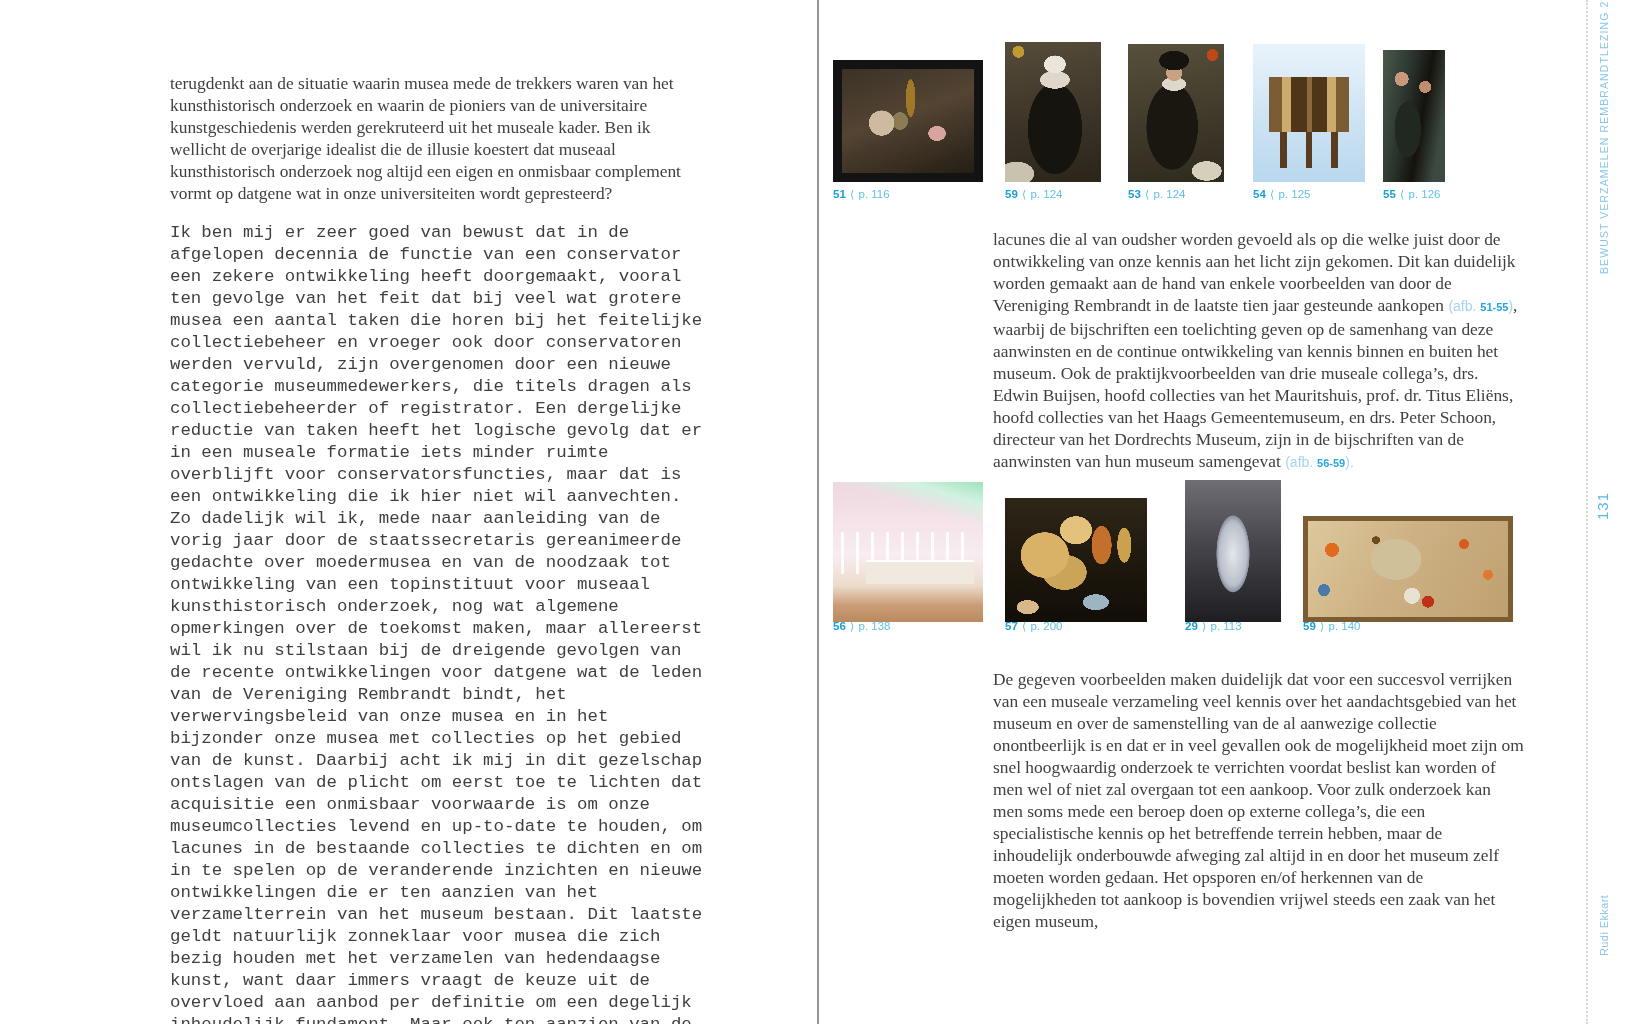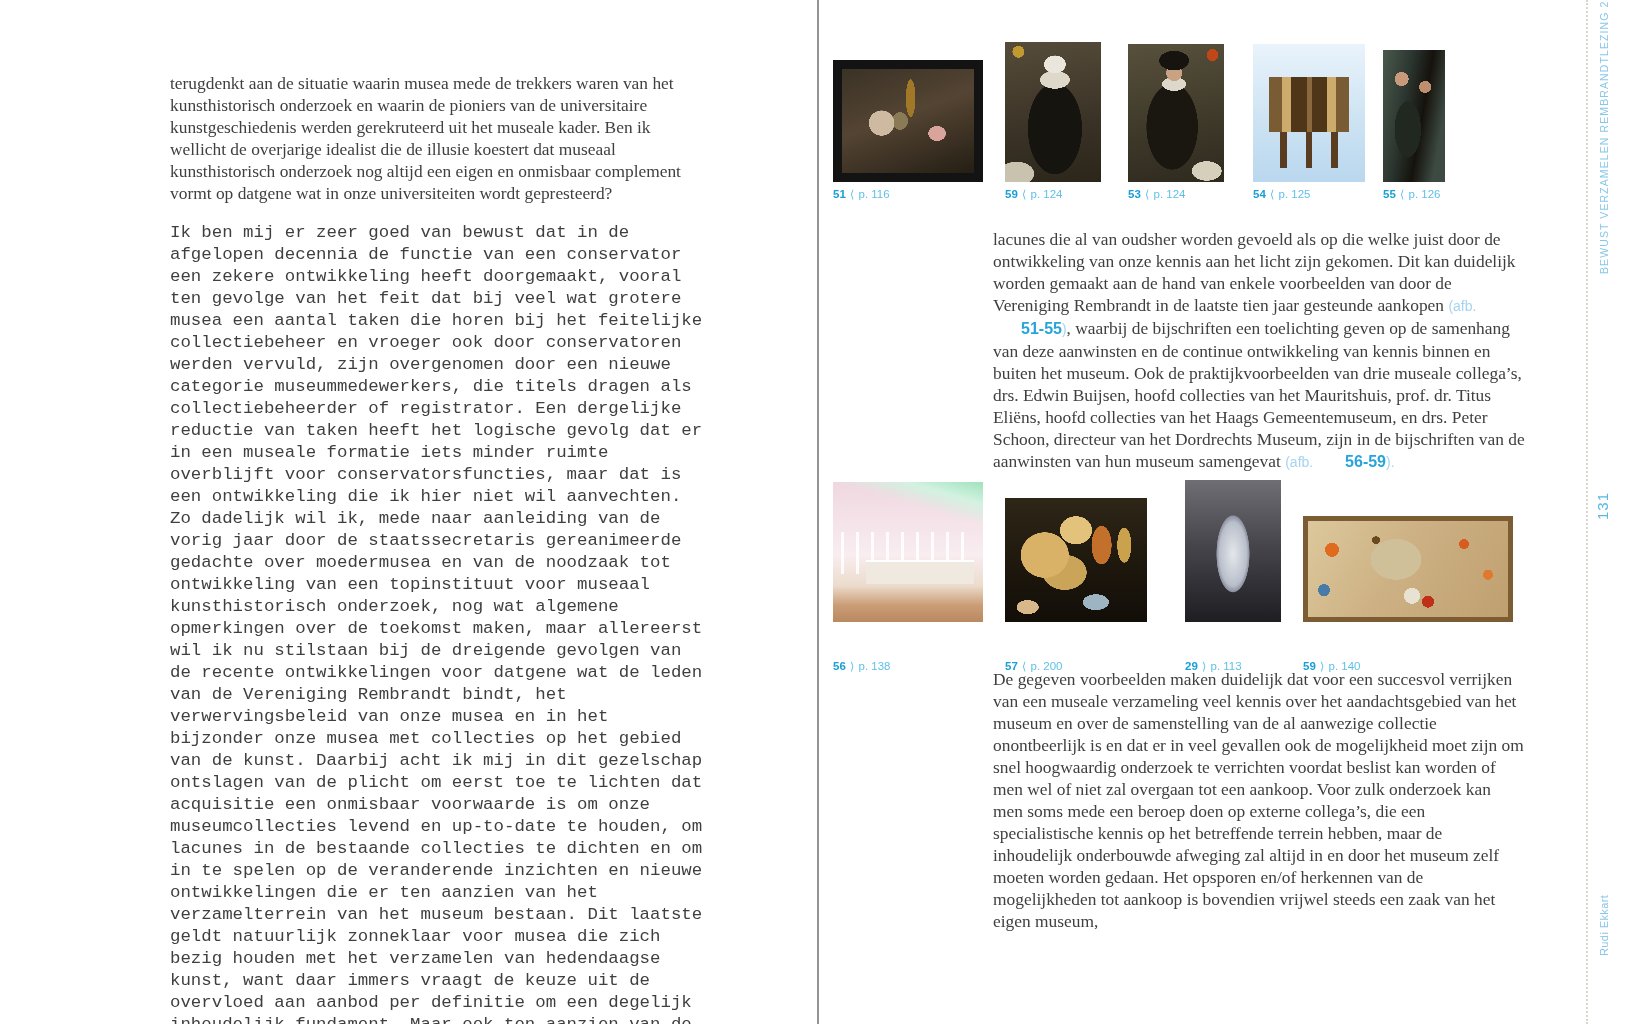--- a/index.html
+++ b/index.html
@@ -9,39 +9,39 @@
 
   
   .body-text { font-size:17.4px; line-height:22px; color:#3f3f3f; text-align:left; }
   #left-text   { left:170px; top:72px;  width:536px; }
   #left-text p + p { margin-top:18px;font-family:Liberation Mono, monospace; }
   #right-par1  { left:993px; top:228px; width:532px; }
   #right-par2  { left:993px; top:668px; width:532px; }
 
   
   .figref-light { font-family:"Liberation Sans", sans-serif; font-size:14px; color:#a5d4ee; }
-  .figref-num   { font-family:"Liberation Sans", sans-serif; font-size:16px; font-weight:bold; color:#27a5db;margin-left:28px; }
+  .figref-num   { font-family:"Liberation Sans", sans-serif; font-size:11px; font-weight:bold; color:#27a5db; }
 
   
   #page-divider { left:817px; top:0; width:2px; height:1024px; background:#949494; }
   #margin-dotted { left:1586px; top:0; height:1024px; width:0;
                    border-left:2px dotted #d8d8ca; }
   .vtext { writing-mode:vertical-rl; transform:rotate(180deg);
            font-family:"Liberation Sans", sans-serif; white-space:nowrap; }
   #running-title { left:1598px; top:28px; height:246px; font-size:10.5px;
                    letter-spacing:1.1px; color:#89c7e9; }
   #page-number   { left:1594px; top:476px; height:44px; font-size:15px;
                    letter-spacing:1px; color:#58b9e3; }
   #author-name   { left:1598px; top:876px; height:80px; font-size:11px;
                    letter-spacing:.4px; color:#89c7e9; }
 
   
   .cap { position:absolute; top:188px; font-family:"Liberation Sans", sans-serif;
          font-size:11.5px; white-space:nowrap; }
-  .cap.row2 { top:660px; }
+  .cap.row2 { top:620px; }
   .cap-num  { font-weight:bold; color:#189fd6; }
   .cap-chev { color:#5fc0e8; font-size:11px; padding:0 1px; }
   .cap-page { color:#5fc0e8; }
 
   
   .fig { position:absolute; }
   #fig51 { left:833px; top:60px; width:150px; height:122px; border:9px solid #131313;
     background:
       radial-gradient(ellipse 16% 20% at 30% 52%, #cdbaa0 0 60%, rgba(0,0,0,0) 61%),
       radial-gradient(ellipse 10% 14% at 44% 50%, #8a7a55 0 60%, rgba(0,0,0,0) 61%),

